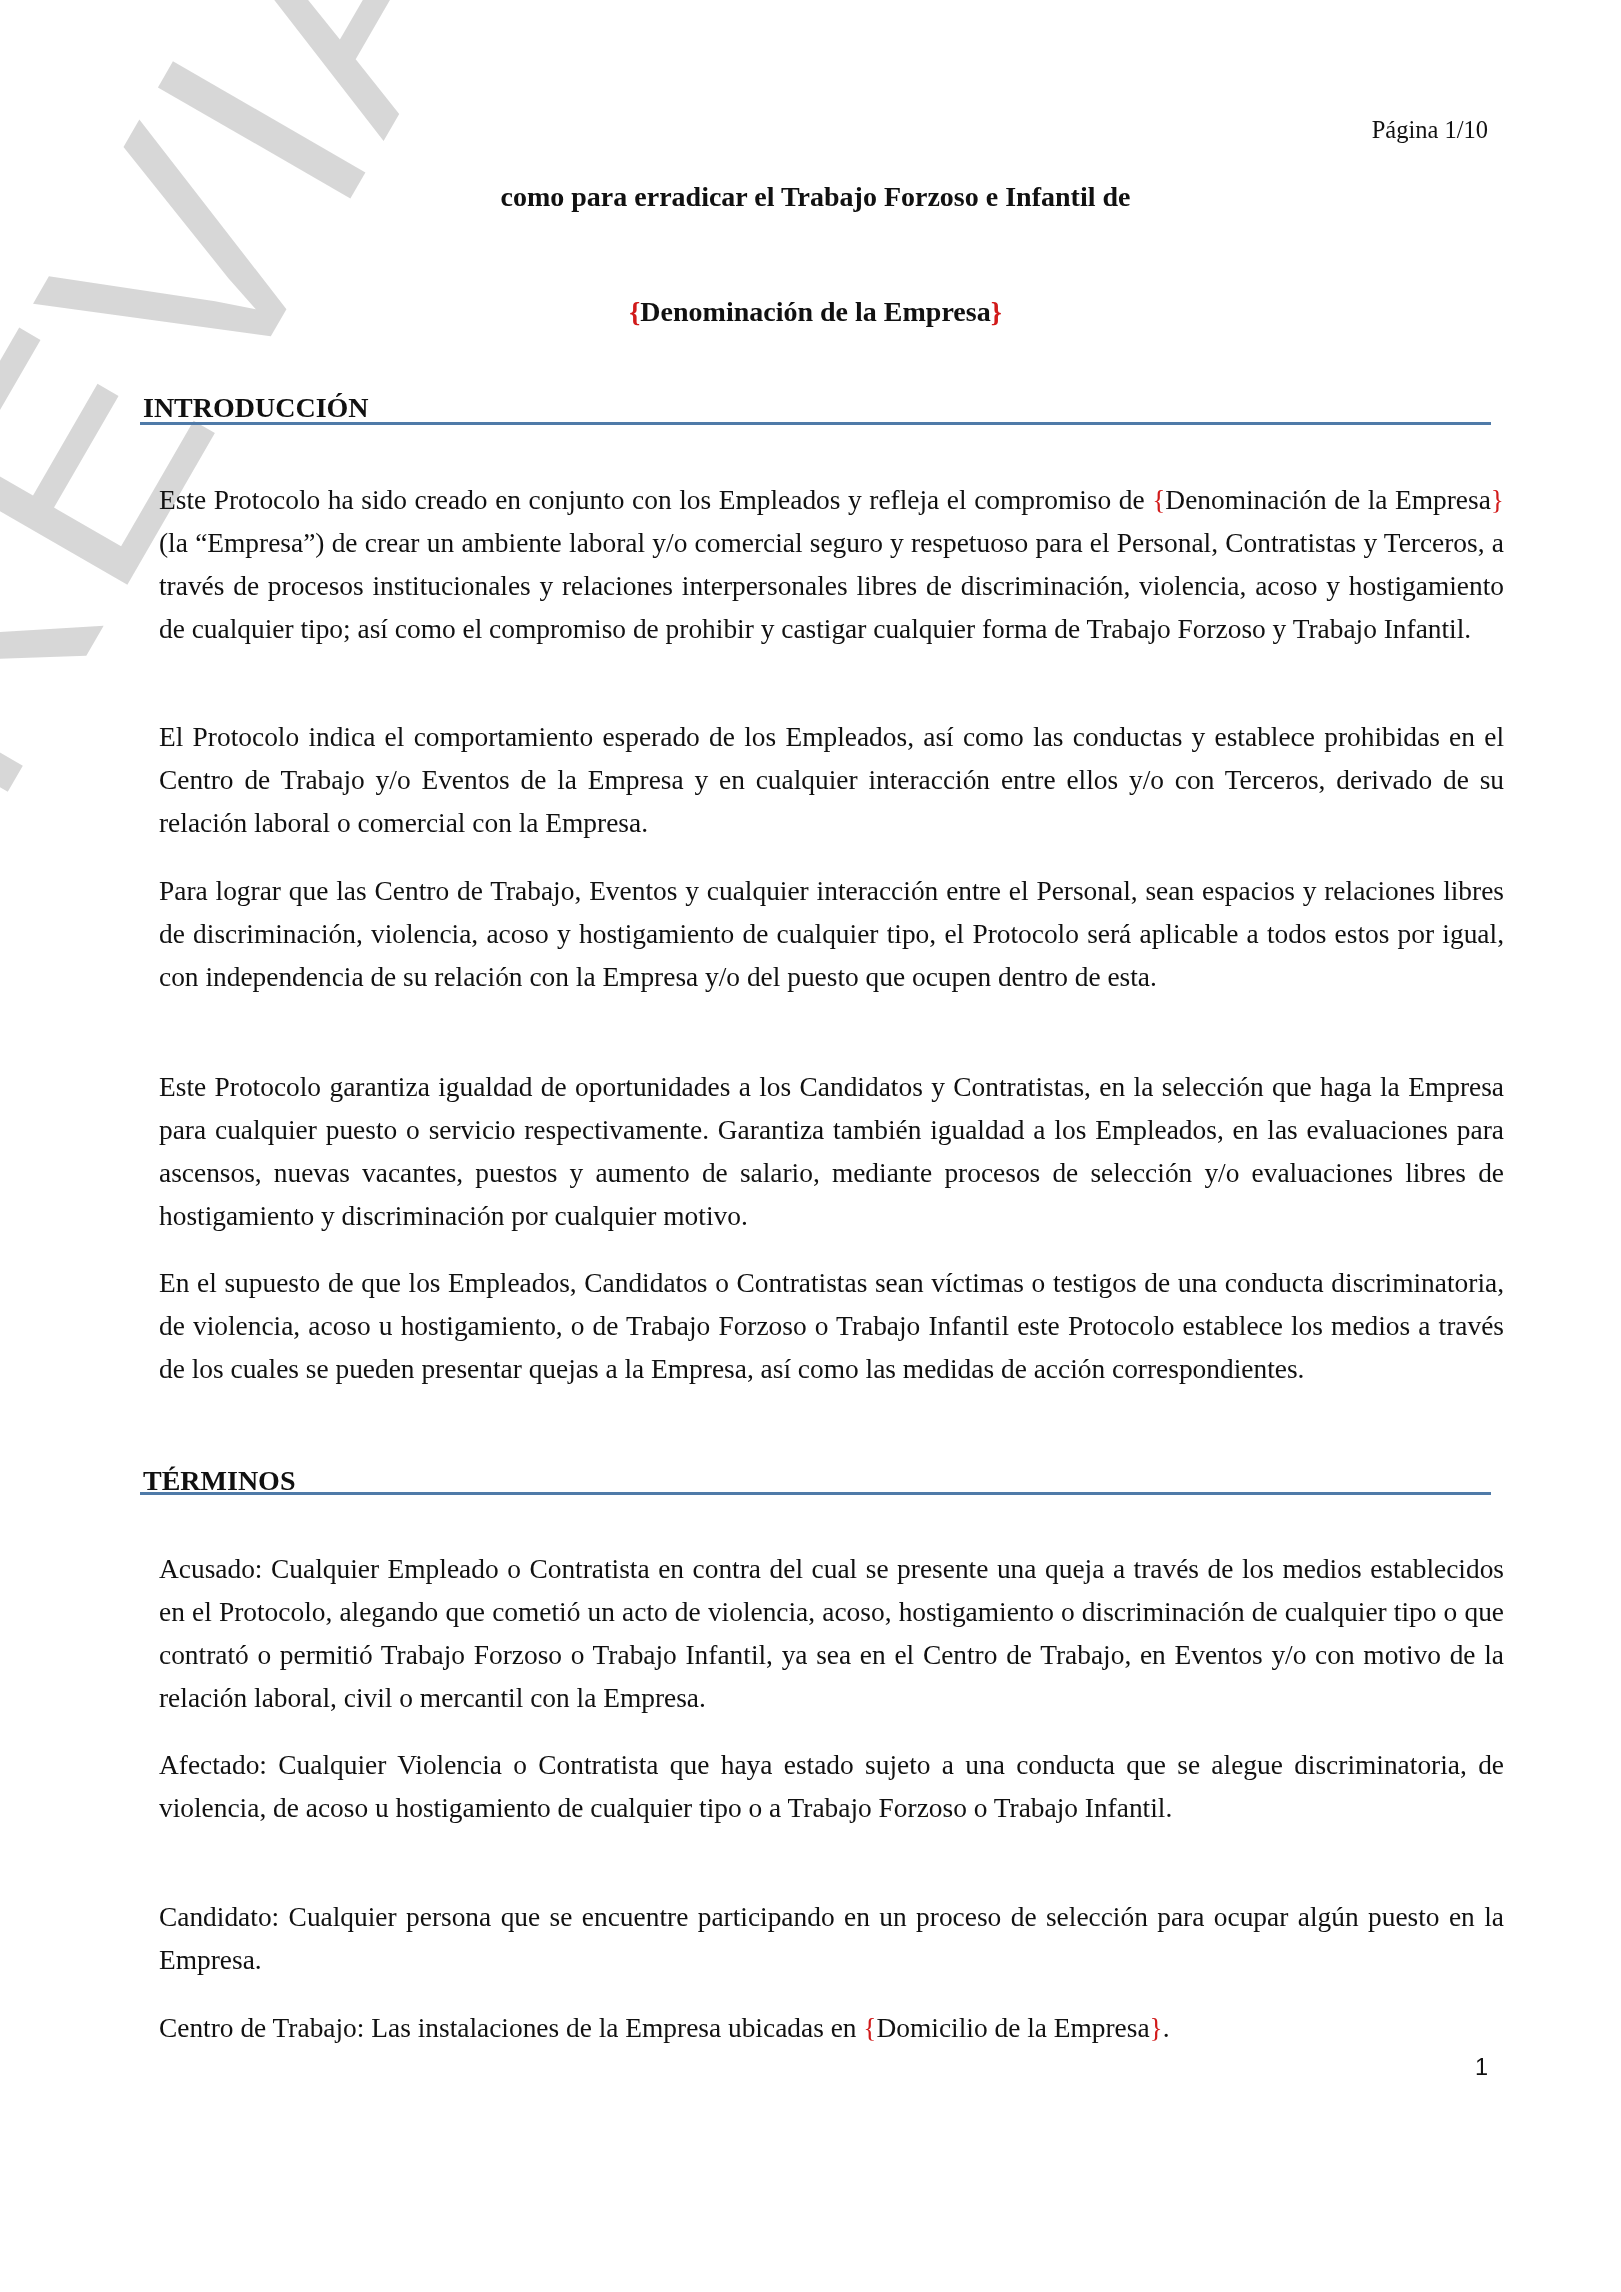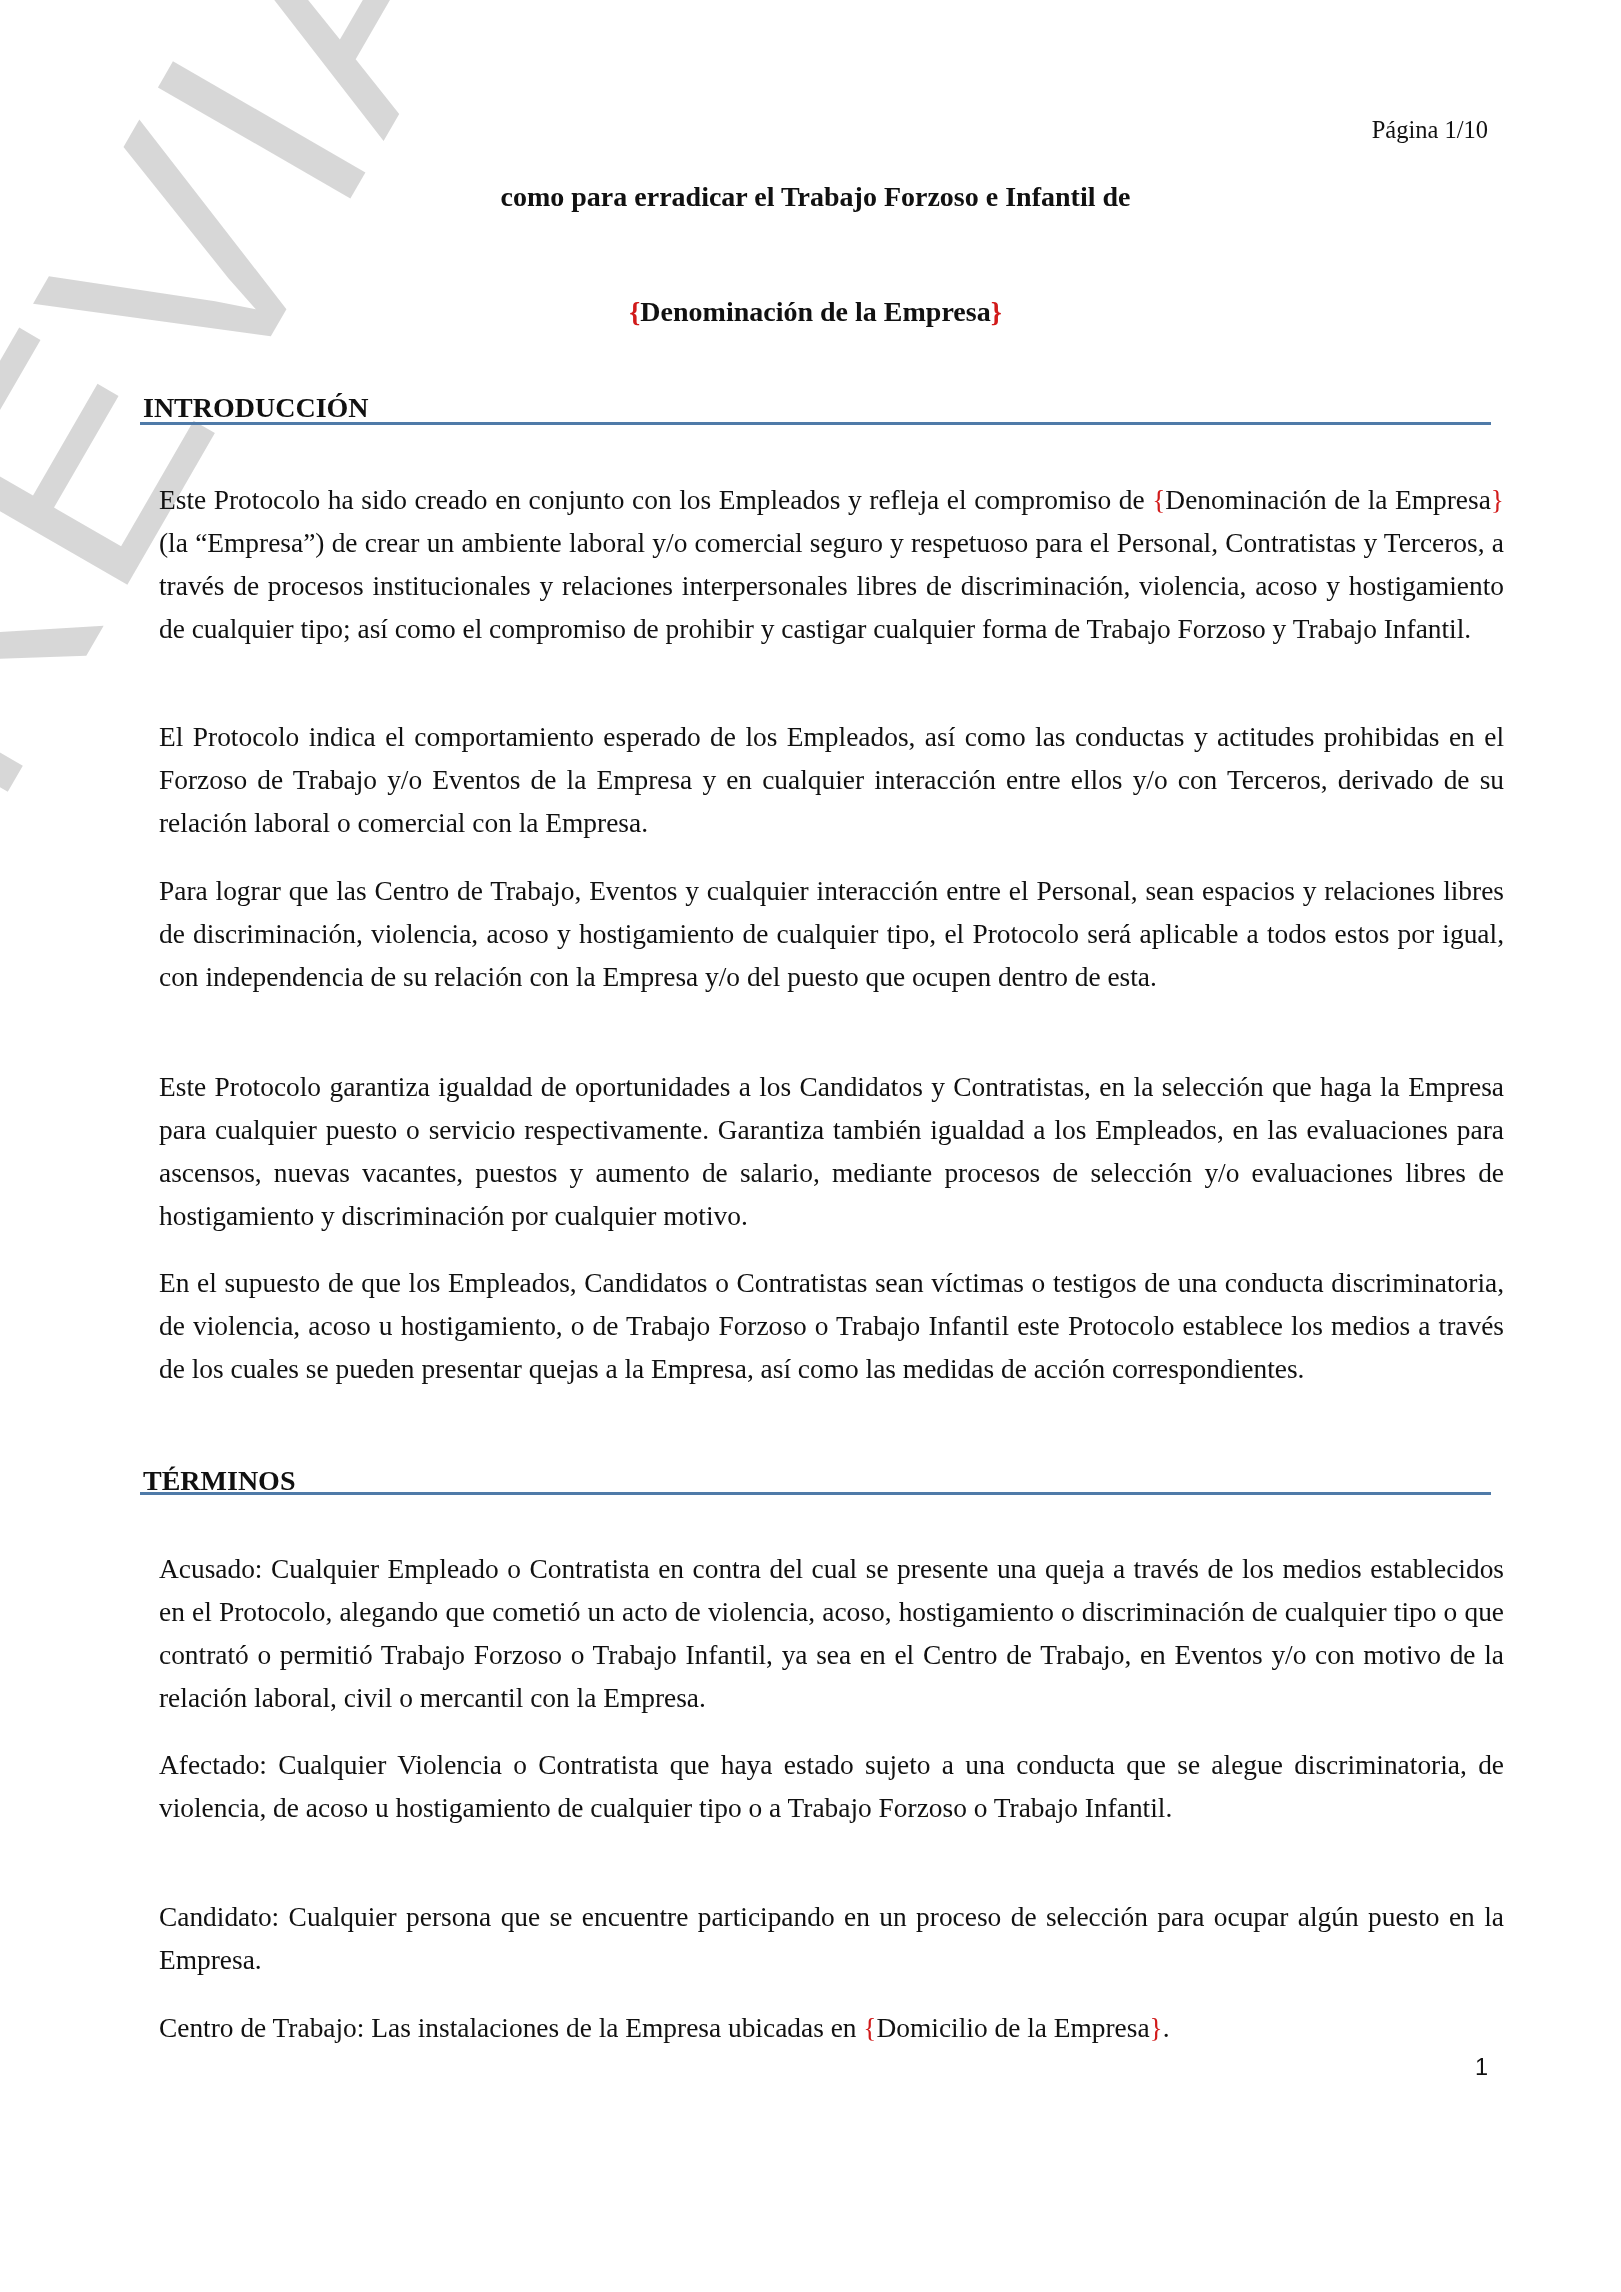--- a/index.html
+++ b/index.html
@@ -44,21 +44,21 @@
 
     <div class="company">
       <span class="brace">{</span><span>Denominación de la Empresa</span><span class="brace">}</span>
     </div>
 
     <div class="section-heading" style="top:372px;">INTRODUCCIÓN</div>
     <div class="rule" style="top:422px;"></div>
 
     <p class="para" style="top:463px;"><span>Este Protocolo ha sido creado en conjunto con los Empleados y refleja el compromiso de </span><span class="brace">{</span><span>Denominación de la Empresa</span><span class="brace">}</span><span> (la “Empresa”) de crear un ambiente laboral y/o comercial seguro y respetuoso para el Personal, Contratistas y Terceros, a través de procesos institucionales y relaciones interpersonales libres de discriminación, violencia, acoso y hostigamiento de cualquier tipo; así como el compromiso de prohibir y castigar cualquier forma de Trabajo Forzoso y Trabajo Infantil.</span></p>
 
-    <p class="para" style="top:700px;">El Protocolo indica el comportamiento esperado de los Empleados, así como las conductas y actitudes prohibidas en el Forzoso de Trabajo y/o Eventos de la Empresa y en cualquier interacción entre ellos y/o con Terceros, derivado de su relación laboral o comercial con la Empresa.</p>
+    <p class="para" style="top:700px;">El Protocolo indica el comportamiento esperado de los Empleados, así como las conductas y establece prohibidas en el Centro de Trabajo y/o Eventos de la Empresa y en cualquier interacción entre ellos y/o con Terceros, derivado de su relación laboral o comercial con la Empresa.</p>
 
     <p class="para" style="top:854px;">Para lograr que las Centro de Trabajo, Eventos y cualquier interacción entre el Personal, sean espacios y relaciones libres de discriminación, violencia, acoso y hostigamiento de cualquier tipo, el Protocolo será aplicable a todos estos por igual, con independencia de su relación con la Empresa y/o del puesto que ocupen dentro de esta.</p>
 
     <p class="para" style="top:1050px;">Este Protocolo garantiza igualdad de oportunidades a los Candidatos y Contratistas, en la selección que haga la Empresa para cualquier puesto o servicio respectivamente. Garantiza también igualdad a los Empleados, en las evaluaciones para ascensos, nuevas vacantes, puestos y aumento de salario, mediante procesos de selección y/o evaluaciones libres de hostigamiento y discriminación por cualquier motivo.</p>
 
     <p class="para" style="top:1246px;">En el supuesto de que los Empleados, Candidatos o Contratistas sean víctimas o testigos de una conducta discriminatoria, de violencia, acoso u hostigamiento, o de Trabajo Forzoso o Trabajo Infantil este Protocolo establece los medios a través de los cuales se pueden presentar quejas a la Empresa, así como las medidas de acción correspondientes.</p>
 
     <div class="section-heading" style="top:1445px;">TÉRMINOS</div>
     <div class="rule" style="top:1492px;"></div>
 

